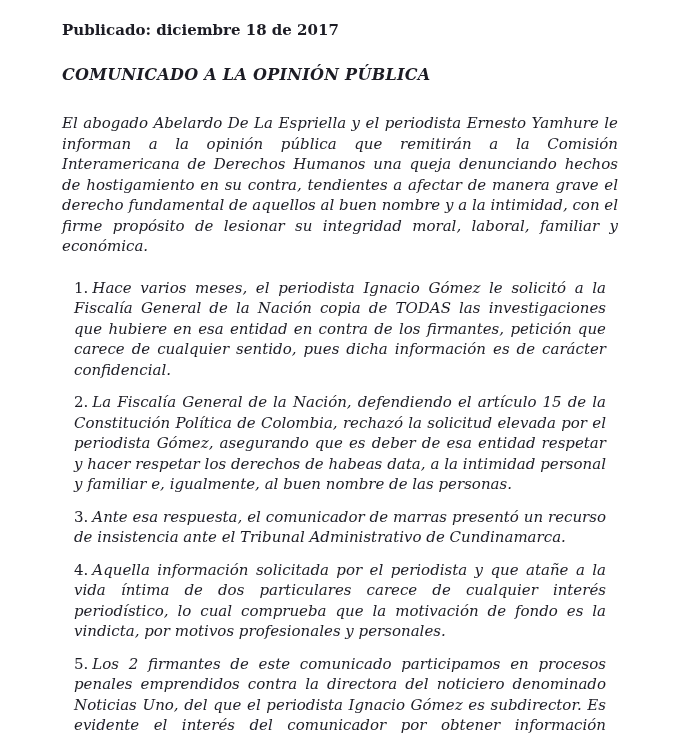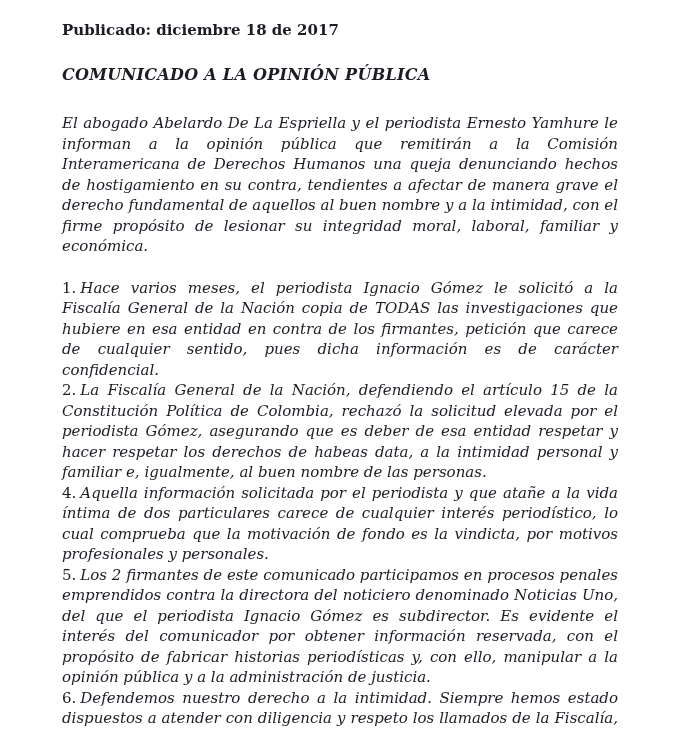--- a/index.html
+++ b/index.html
@@ -32,21 +32,21 @@
     margin: 0 0 28px 0;
   }
   .body-text {
     font-style: italic;
     text-align: justify;
   }
   p.intro {
     margin: 0 0 21px 0;
   }
   p.item {
-    margin: 0;
+    margin: 12px;
   }
   .num {
     font-style: normal;
     padding-right: 4px;
   }
   .b { font-weight: normal; }
 </style>
 </head>
 <body>
 
@@ -54,18 +54,19 @@
 
   <p class="published">Publicado: diciembre 18 de 2017</p>
 
   <p class="title body-text">COMUNICADO A LA OPINIÓN PÚBLICA</p>
 
   <p class="intro body-text"><span>El abogado </span><span class="b">Abelardo De La Espriella</span><span> y el periodista </span><span class="b">Ernesto Yamhure</span><span> le informan a la opinión pública que remitirán a la Comisión Interamericana de Derechos Humanos una queja denunciando hechos de hostigamiento en su contra, tendientes a afectar de manera grave el derecho fundamental de aquellos al buen nombre y a la intimidad, con el firme propósito de lesionar su integridad moral, laboral, familiar y económica.</span></p>
 
   <div>
     <p class="item body-text"><span class="num">1.</span><span><span>Hace varios meses, el periodista Ignacio Gómez le solicitó a la Fiscalía General de la Nación copia de </span><span class="b">TODAS</span><span> las investigaciones que hubiere en esa entidad en contra de los firmantes, petición que carece de cualquier sentido, pues dicha información es de carácter confidencial.</span></span></p>
     <p class="item body-text"><span class="num">2.</span><span><span>La Fiscalía General de la Nación, defendiendo el artículo 15 de la Constitución Política de Colombia, rechazó la solicitud elevada por el periodista Gómez, asegurando que es deber de esa entidad respetar y hacer respetar los derechos de habeas data, a la intimidad personal y familiar e, igualmente, al buen nombre de las personas.</span></span></p>
+    <p class="item body-text"><span class="num">3.</span><span><span>Ante esa respuesta, el comunicador de marras presentó un recurso de insistencia ante el Tribunal Administrativo de Cundinamarca.</span></span></p>
     <p class="item body-text"><span class="num">4.</span><span><span>Aquella información solicitada por el periodista y que atañe a la vida íntima de dos particulares carece de cualquier interés periodístico, lo cual comprueba que la motivación de fondo es la vindicta, por motivos profesionales y personales.</span></span></p>
     <p class="item body-text"><span class="num">5.</span><span><span>Los 2 firmantes de este comunicado participamos en procesos penales emprendidos contra la directora del noticiero denominado </span><span class="b">Noticias Uno</span><span>, del que el periodista Ignacio Gómez es subdirector. Es evidente el interés del comunicador por obtener información reservada, con el propósito de fabricar historias periodísticas y, con ello, manipular a la opinión pública y a la administración de justicia.</span></span></p>
     <p class="item body-text"><span class="num">6.</span><span><span class="b">Defendemos nuestro derecho a la intimidad.</span><span> Siempre hemos estado dispuestos a atender con diligencia y respeto los llamados de la Fiscalía, que</span></span></p>
   </div>
 
 </div>
 
 </body></html>

